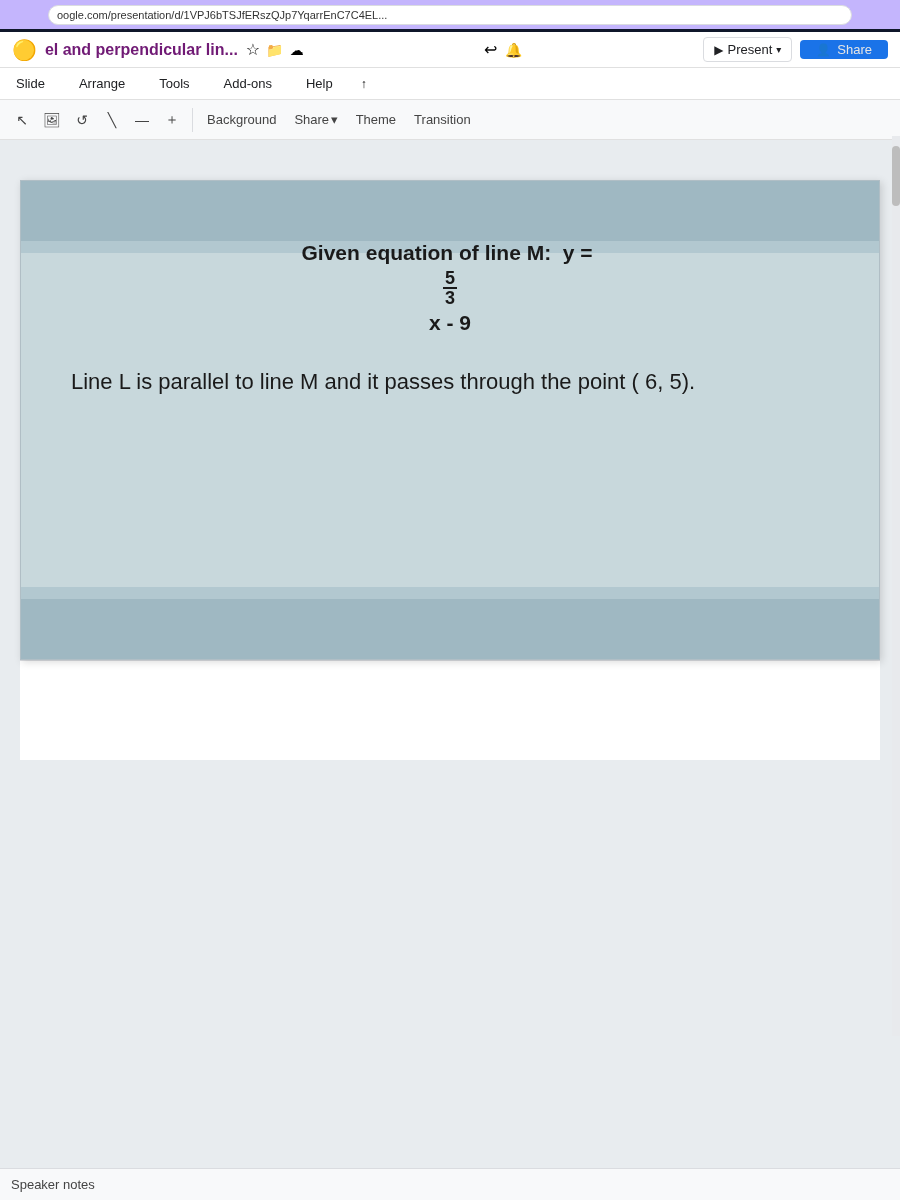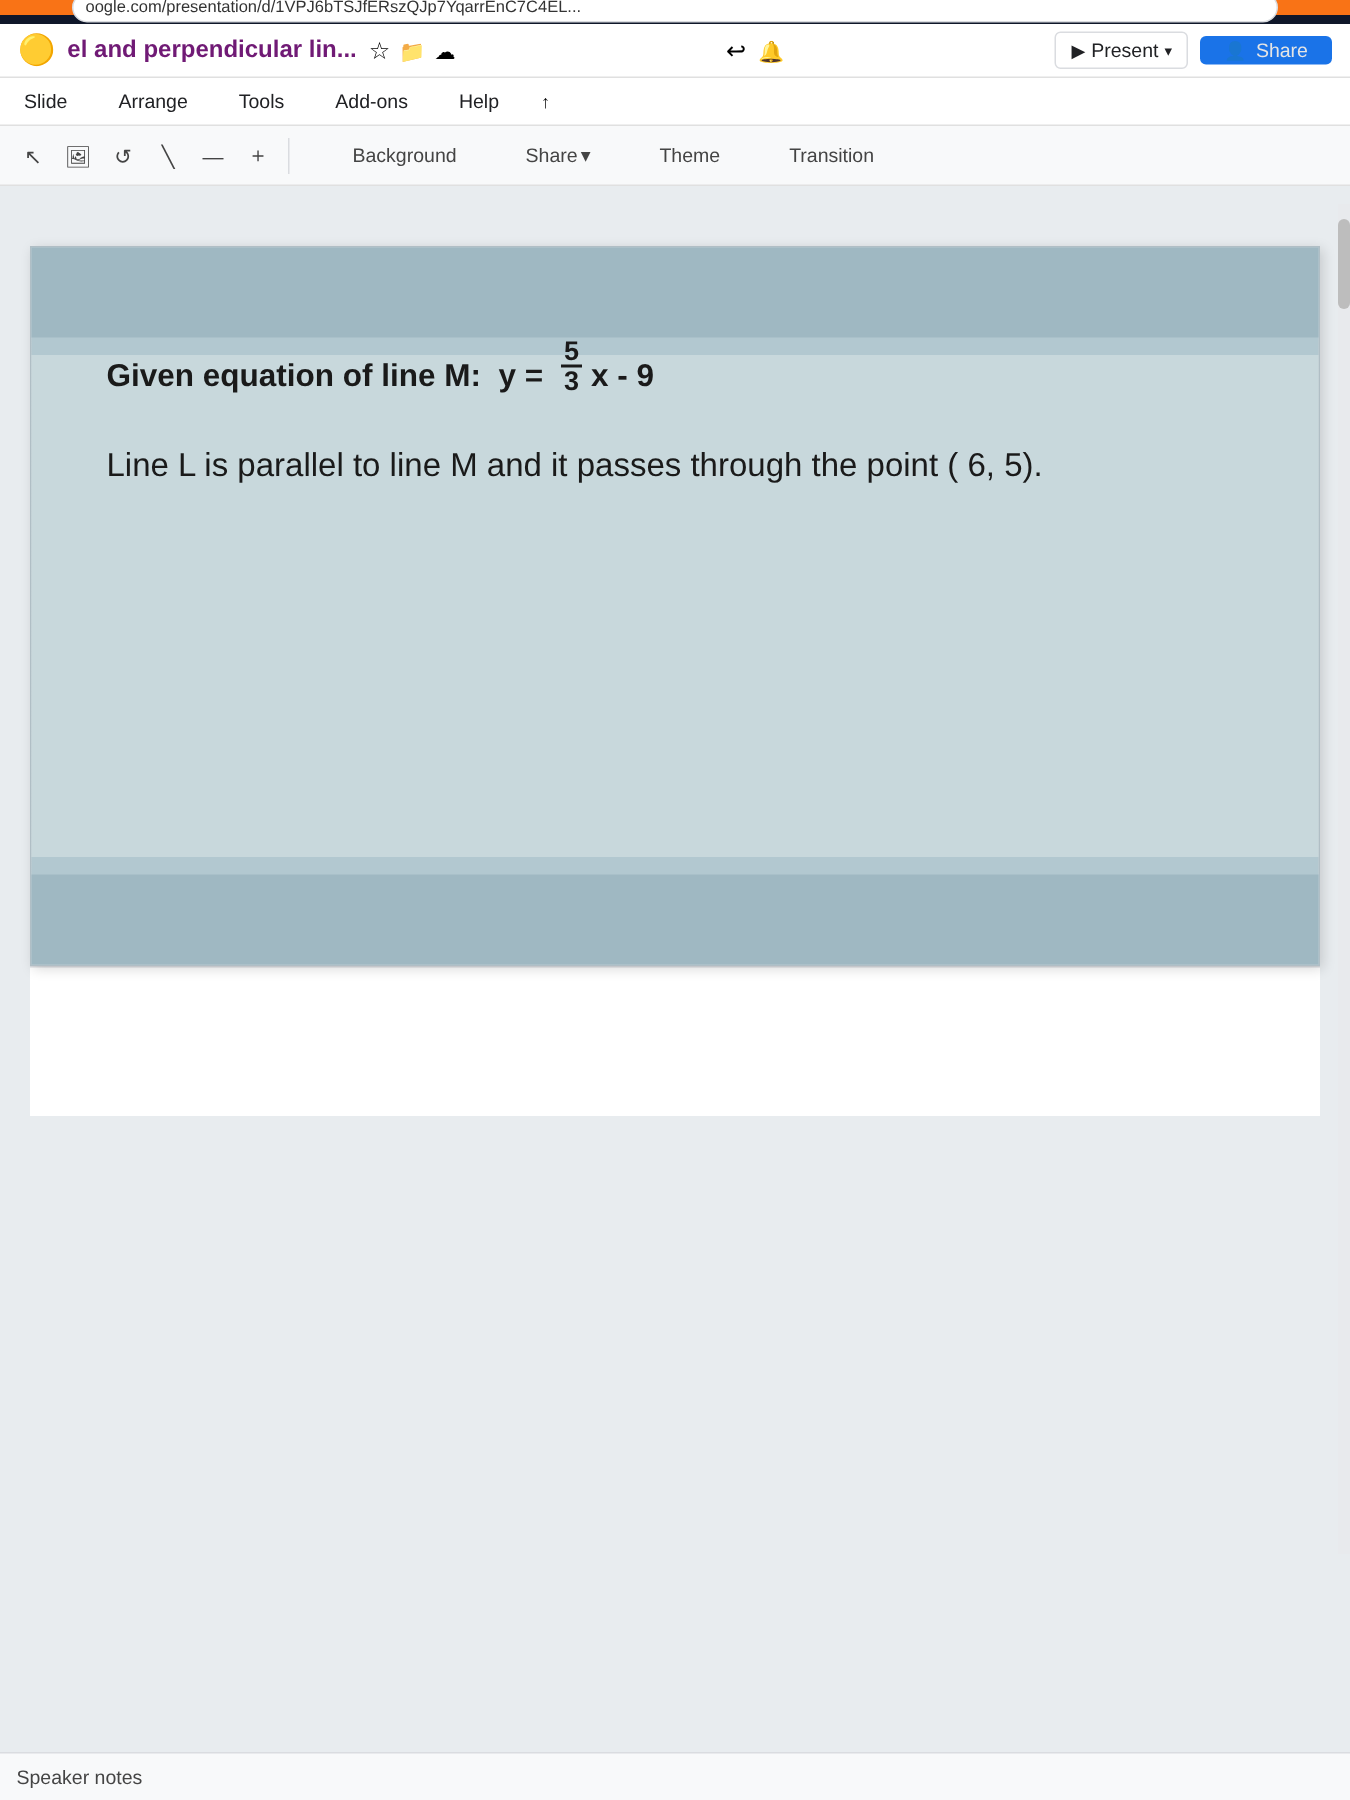--- a/index.html
+++ b/index.html
@@ -12,26 +12,26 @@
       width: 900px;
       height: 1200px;
       font-family: Arial, sans-serif;
       background: #fff;
       overflow: hidden;
       position: relative;
     }
 
     
     .browser-bar {
-      height: 16px;
-      background: #f97316;
+      height: 32px;
+      background: #c4b5fd;
       display: flex;
       align-items: center;
       padding: 0 8px;
-      border-bottom: 6px solid #0f172a;
+      border-bottom: 3px solid #0f172a;
     }
 
     .url-bar {
       flex: 1;
       height: 20px;
       background: #fff;
       border: 1px solid #dadce0;
       border-radius: 10px;
       padding: 0 8px;
       font-size: 11px;
@@ -167,21 +167,20 @@
       padding: 4px 8px;
       border: none;
       background: transparent;
       cursor: pointer;
       border-radius: 4px;
       font-size: 13px;
       color: #444;
       display: flex;
       align-items: flex-end;
       gap: 2px;
-      margin-left: 28px;
     }
 
     
     .slide-container {
       position: relative;
       width: 900px;
       height: 1050px;
       background: #e8ecef;
       display: flex;
       flex-direction: column;
@@ -234,22 +233,23 @@
       position: relative;
       z-index: 2;
     }
 
     .given-equation {
       font-size: 22px;
       font-weight: bold;
       color: #1a1a1a;
       margin-bottom: 30px;
       display: flex;
-      align-items: flex-end;
+      align-items: center;
       gap: 4px;
+      flex-direction: column;
     }
 
     .fraction {
       display: inline-flex;
       flex-direction: column;
       align-items: center;
       font-size: 18px;
       line-height: 1;
       margin: 0 2px;
       vertical-align: middle;

